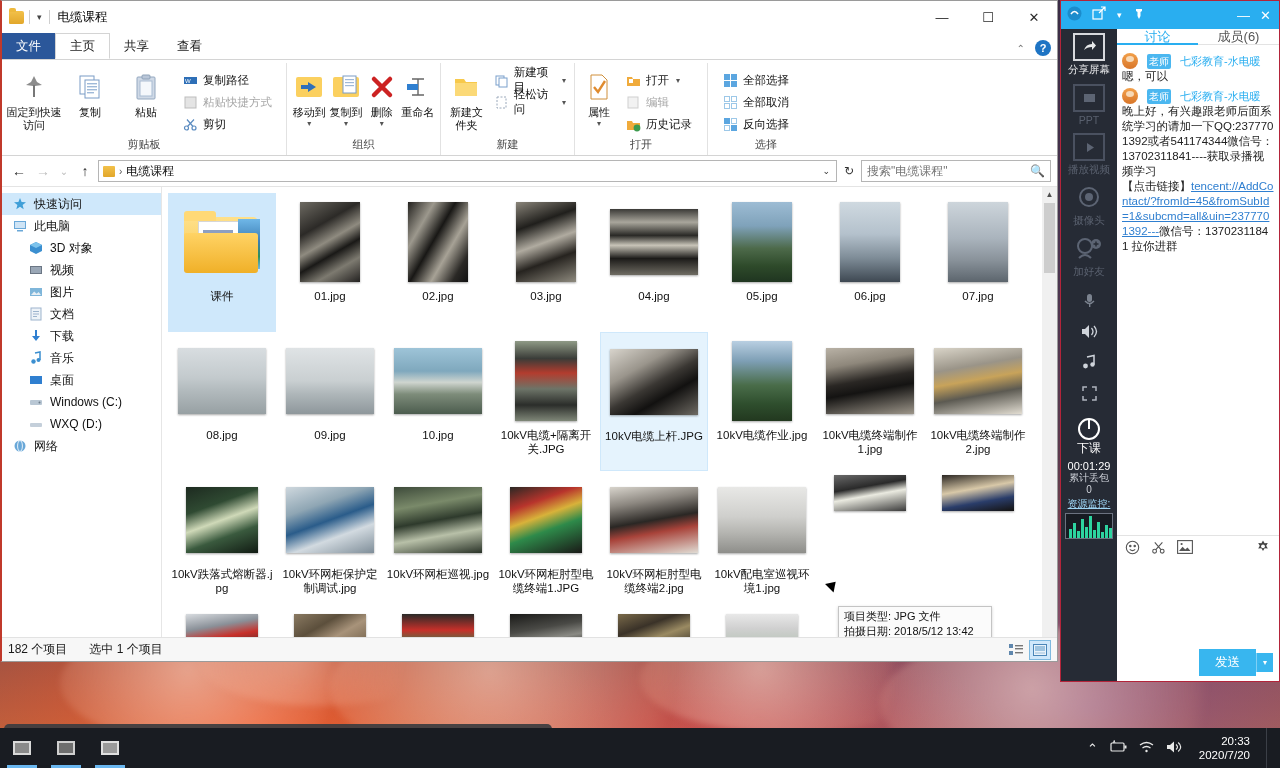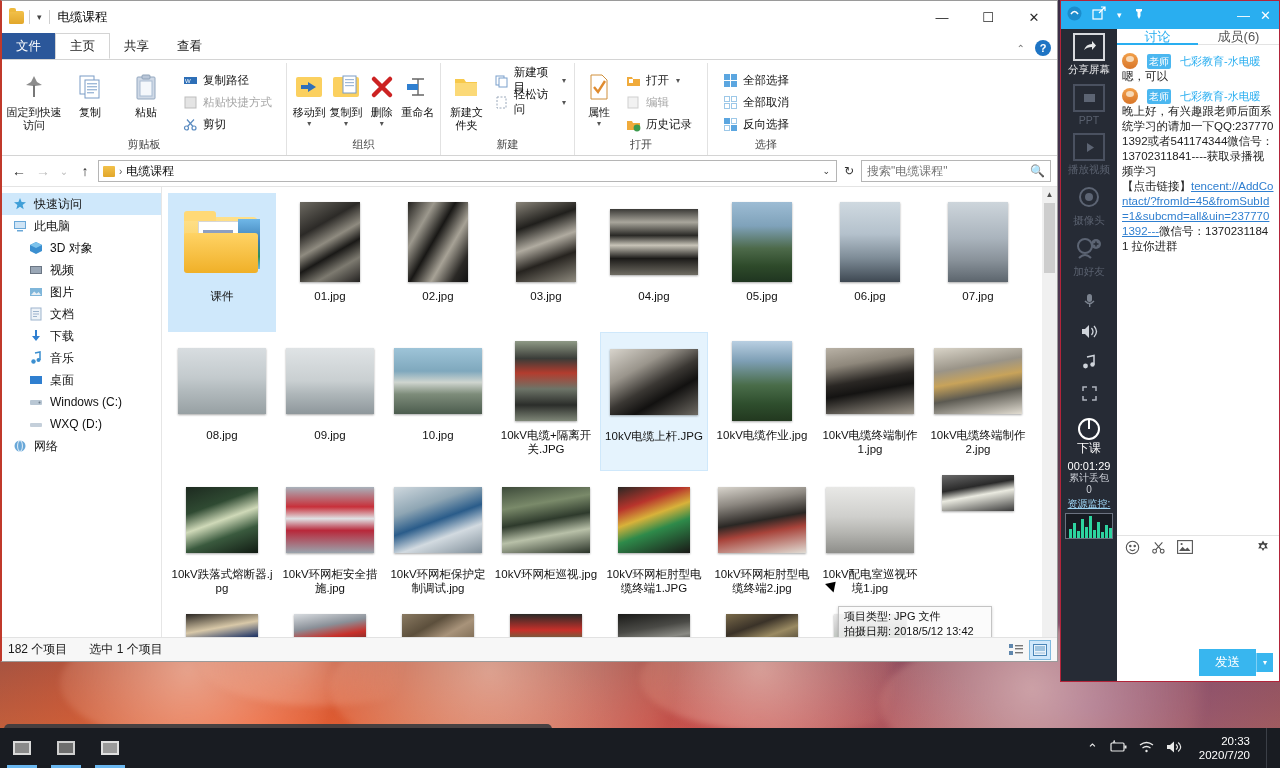--- a/index.html
+++ b/index.html
@@ -744,26 +744,20 @@
         </div>
 
         <div class="tile">
           <div class="thumbwrap">
               <div class="thumb" style="width:72px;height:66px;background:linear-gradient(160deg,#1d2a20 0%,#2f4a32 30%,#cfd9b8 50%,#3a5a3e 70%,#101a12 100%);"></div>
             </div>
           <div class="tname">10kV跌落式熔断器.jpg</div>
         </div>
         <div class="tile">
           <div class="thumbwrap">
-              <div class="thumb" style="width:88px;height:66px;background:linear-gradient(180deg,#a8b2bb 0%,#c8303a 30%,#e0e2e5 48%,#b8283a 66%,#9aa4ad 100%);"></div>
-            </div>
-          <div class="tname">10kV环网柜安全措施.jpg</div>
-        </div>
-        <div class="tile">
-          <div class="thumbwrap">
               <div class="thumb" style="width:88px;height:66px;background:linear-gradient(160deg,#cfd8de 0%,#8fa6b4 30%,#2a5c8a 50%,#d2dae0 70%,#7f8e99 100%);"></div>
             </div>
           <div class="tname">10kV环网柜保护定制调试.jpg</div>
         </div>
         <div class="tile">
           <div class="thumbwrap">
               <div class="thumb" style="width:88px;height:66px;background:linear-gradient(170deg,#3d4a3a 0%,#7a8a6a 28%,#2e3a2c 50%,#b8c0a8 70%,#2a3328 100%);"></div>
             </div>
           <div class="tname">10kV环网柜巡视.jpg</div>
         </div>

